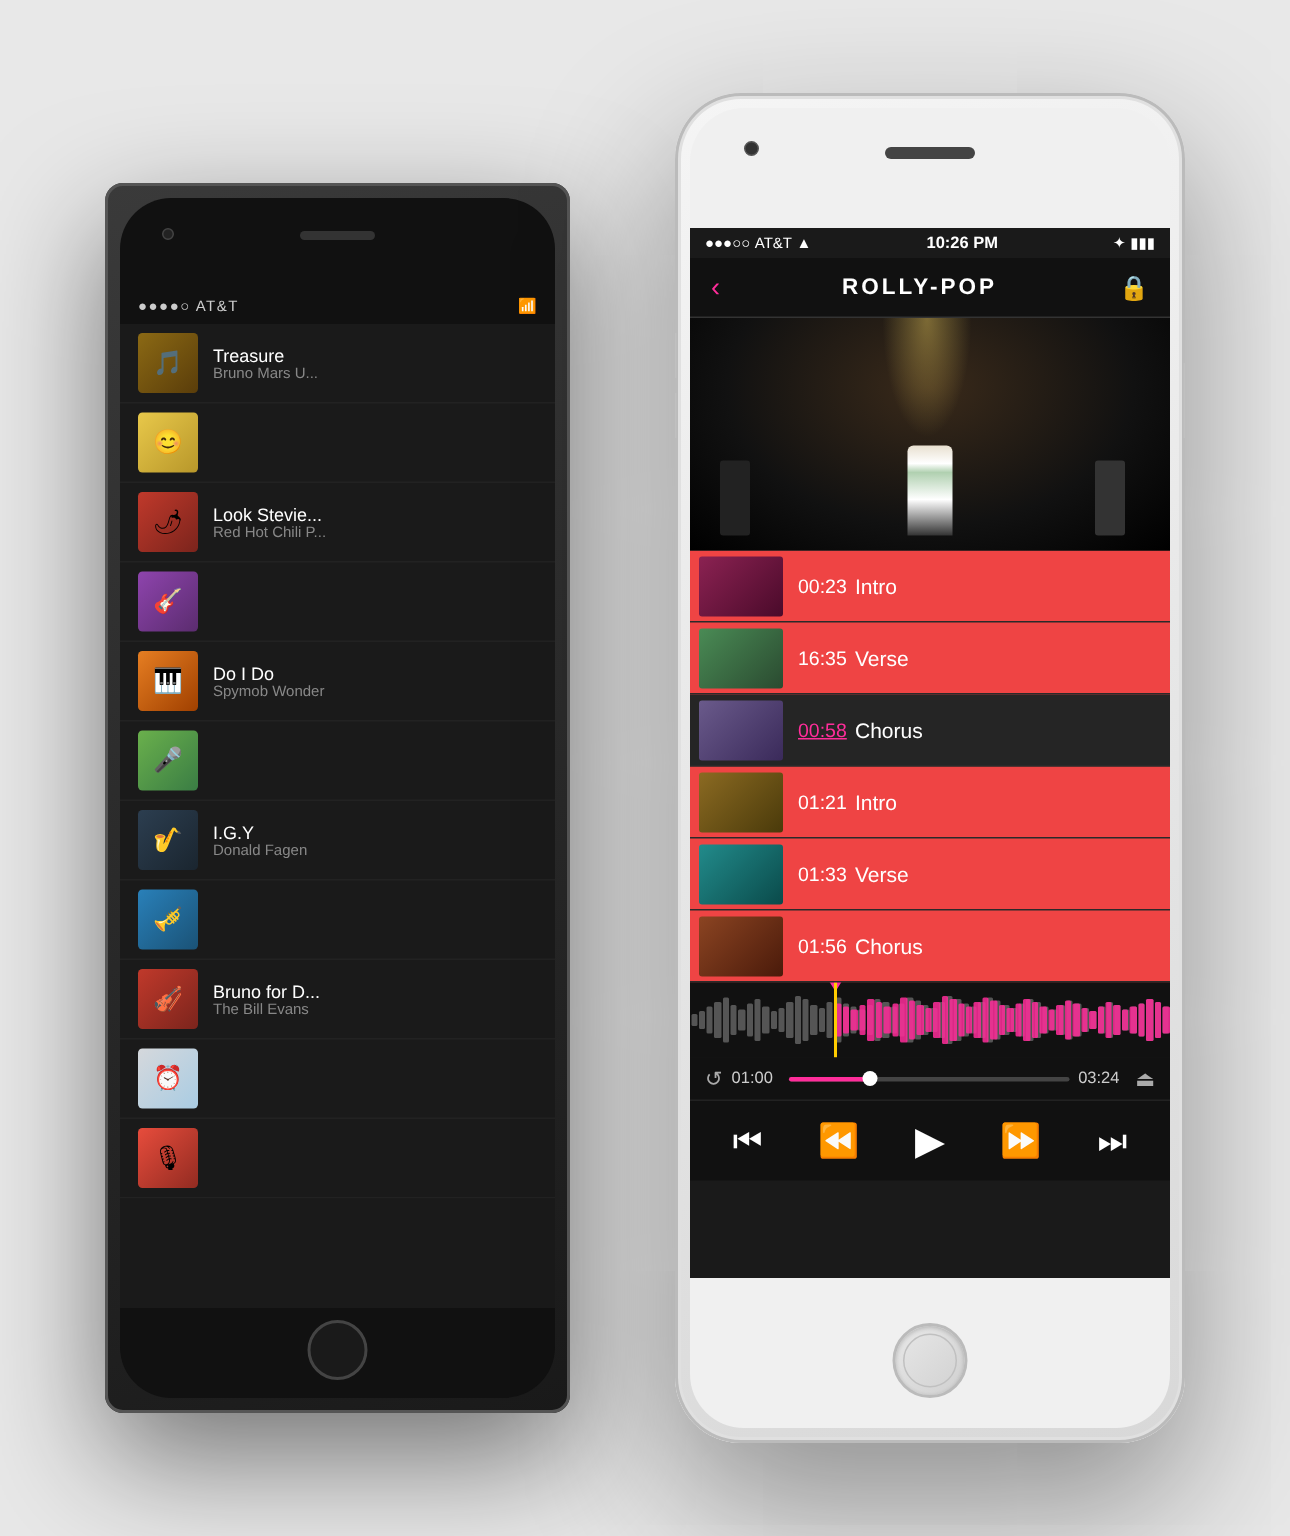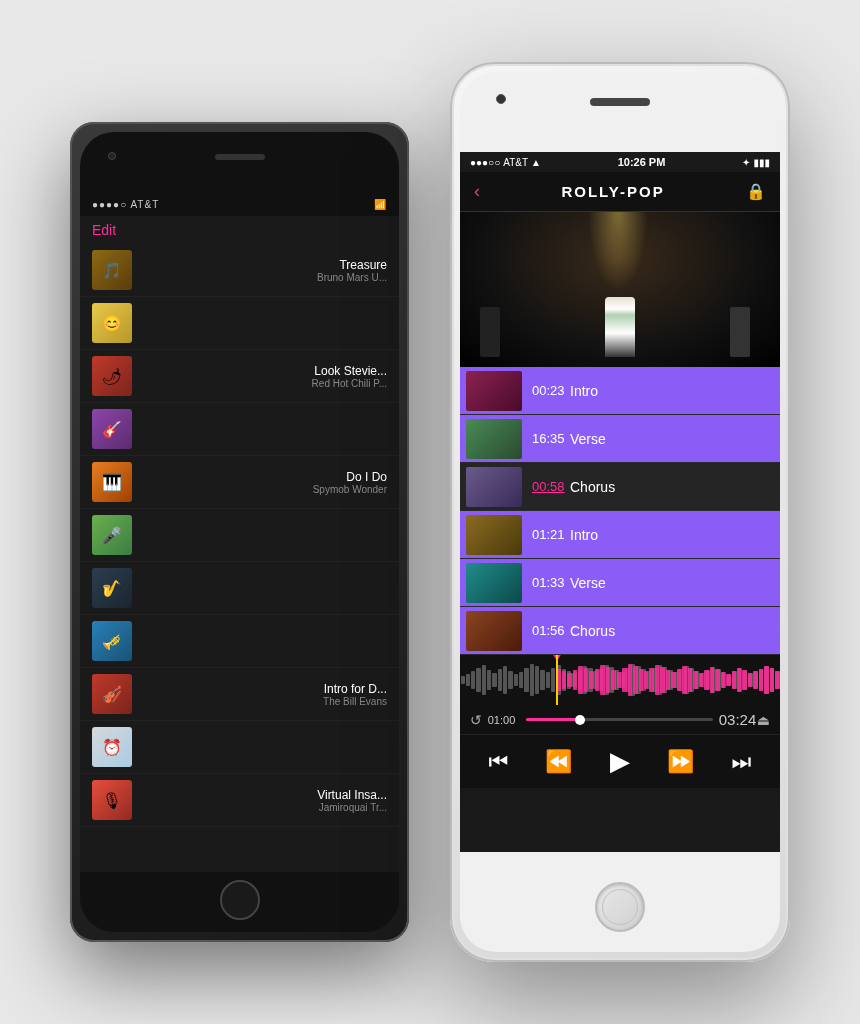--- a/index.html
+++ b/index.html
@@ -18,28 +18,27 @@
       position: relative;
       width: 720px;
       height: 900px;
     }
 
     
     .phone-black {
       position: absolute;
       left: 0;
       top: 60px;
-      width: 339px;
+      width: 310px;
       height: 820px;
       background: linear-gradient(160deg, #3a3a3a 0%, #1a1a1a 100%);
-      border-radius: 24px;
+      border-radius: 12px;
       box-shadow: 0 30px 80px rgba(0,0,0,0.5), inset 0 0 0 2px #555;
       overflow: hidden;
       z-index: 1;
-      text-align: right;
     }
     .phone-black-inner {
       position: absolute;
       top: 10px; left: 10px; right: 10px; bottom: 10px;
       background: #111;
       border-radius: 34px;
       overflow: hidden;
     }
     .phone-black-screen {
       position: absolute;
@@ -100,21 +99,20 @@
       white-space: nowrap;
       overflow: hidden;
       text-overflow: ellipsis;
     }
     .song-artist {
       color: #888;
       font-size: 10px;
       white-space: nowrap;
       overflow: hidden;
       text-overflow: ellipsis;
-      margin-left: 48px;
     }
 
     
     .thumb-treasure { background: linear-gradient(135deg, #8B6914 0%, #5a3d0a 100%); }
     .thumb-happy { background: linear-gradient(135deg, #e8c84a 0%, #b8972a 100%); }
     .thumb-look { background: linear-gradient(135deg, #c0392b 0%, #7b241c 100%); }
     .thumb-sitting { background: linear-gradient(135deg, #8e44ad 0%, #5b2c6f 100%); }
     .thumb-doido { background: linear-gradient(135deg, #e67e22 0%, #a04000 100%); }
     .thumb-youvegot { background: linear-gradient(135deg, #6ab04c 0%, #3a7d44 100%); }
     .thumb-igy { background: linear-gradient(135deg, #2c3e50 0%, #1a252f 100%); }
@@ -268,21 +266,21 @@
       position: absolute;
       bottom: 10px;
       right: 30px;
       width: 20px;
       height: 50px;
       background: #333;
       border-radius: 2px;
     }
 
     
-    .chapter-list { background: #8b5cf6; }
+    .chapter-list { background: #ef4444; }
     .chapter-item {
       display: flex;
       align-items: center;
       height: 48px;
       border-bottom: 1px solid #2a2a2a;
       padding: 0 6px;
     }
     .chapter-item.active { background: #252525; }
     .chapter-thumb {
       width: 56px;
@@ -389,21 +387,21 @@
     .progress-thumb {
       position: absolute;
       left: 29%;
       top: 50%;
       transform: translate(-50%, -50%);
       width: 10px;
       height: 10px;
       background: #fff;
       border-radius: 50%;
     }
-    .time-total { color: #ccc; font-size: 15px; width: 32px; text-align: left; }
+    .time-total { color: #ccc; font-size: 11px; width: 32px; text-align: left; }
     .eject-icon { color: #aaa; font-size: 14px; }
 
     
     .controls-bar {
       background: #111;
       height: 54px;
       display: flex;
       align-items: center;
       justify-content: space-around;
       padding: 0 10px;
@@ -497,23 +495,20 @@
       <div class="phone-black-camera"></div>
       <div class="phone-black-speaker"></div>
 
       <div class="phone-black-screen">
 
         <div class="phone-black-status">
           <span class="status-dots">●●●●○ AT&amp;T</span>
           <span>📶</span>
         </div>
 
-        <div class="black-header">
-          <span class="black-edit-btn">Edit</span>
-        </div>
 
         <div class="song-list">
 
         <div class="song-item">
               <div class="song-thumb thumb-treasure">🎵</div>
               <div class="song-info">
                 <div class="song-title">Treasure</div>
                 <div class="song-artist">Bruno Mars  U...</div>
               </div>
             </div>
@@ -535,40 +530,40 @@
               <div class="song-info">
                 <div class="song-title">Do I Do</div>
                 <div class="song-artist">Spymob Wonder</div>
               </div>
             </div>
             <div class="song-item">
               <div class="song-thumb thumb-youvegot">🎤</div>
             </div>
             <div class="song-item">
               <div class="song-thumb thumb-igy">🎷</div>
+              <div class="song-info">
+                <div class="song-title">I.G.Y</div>
+                <div class="song-artist">Donald Fagen</div>
+              </div>
             </div>
             <div class="song-item">
               <div class="song-thumb thumb-whats">🎺</div>
             </div>
             <div class="song-item">
               <div class="song-thumb thumb-waltz">🎻</div>
               <div class="song-info">
-                <div class="song-title">Intro for D...</div>
+                <div class="song-title">Bruno for D...</div>
                 <div class="song-artist">The Bill Evans</div>
               </div>
             </div>
             <div class="song-item">
               <div class="song-thumb thumb-clockwork">⏰</div>
             </div>
             <div class="song-item">
               <div class="song-thumb thumb-virtual">🎙</div>
-              <div class="song-info">
-                <div class="song-title">Virtual Insa...</div>
-                <div class="song-artist">Jamiroquai  Tr...</div>
-              </div>
             </div>
           </div>
       </div>
 
       <div class="phone-black-home"></div>
     </div>
   </div>
 
   <div class="phone-white">
     <div class="vol-up"></div>

